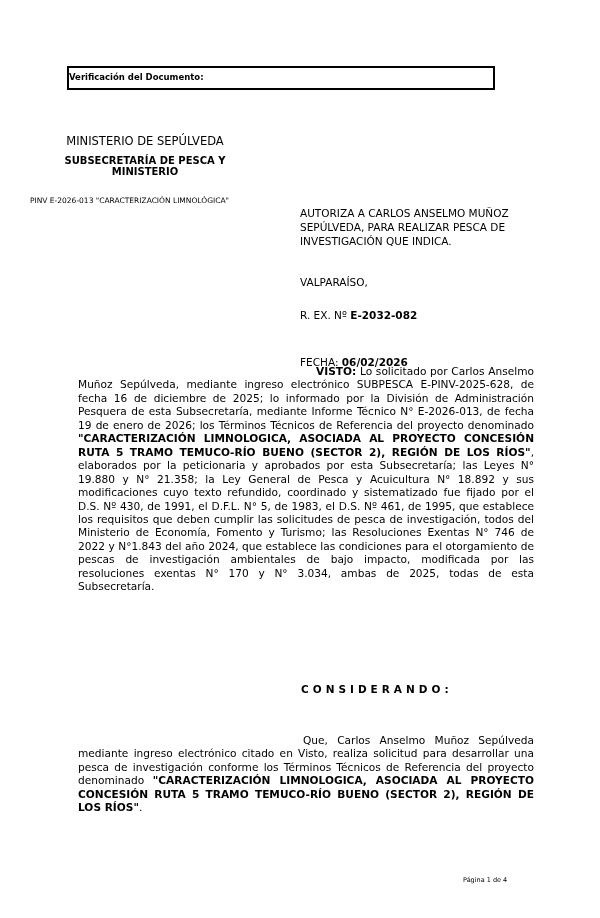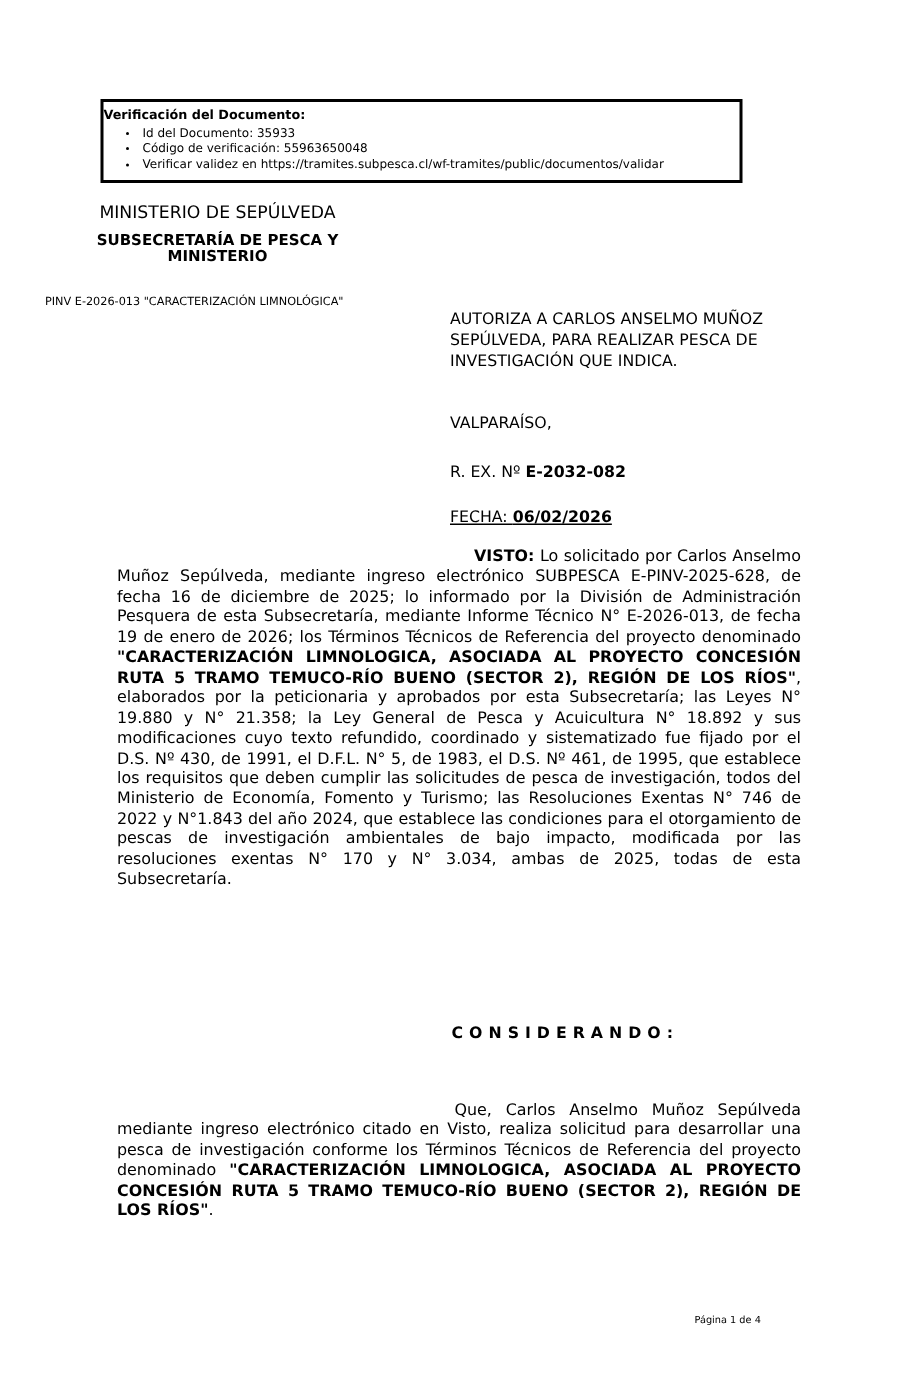--- a/index.html
+++ b/index.html
@@ -86,23 +86,22 @@
   }
   .rex {
     position: absolute;
     left: 300px;
     top: 309px;
     font-size: 10.5px;
   }
   .fecha {
     position: absolute;
     left: 300px;
-    top: 339px;
+    top: 356px;
     font-size: 10.5px;
-    text-decoration: underline;
   }
 
   
   .par {
     position: absolute;
     left: 78px;
     width: 456px;
     font-size: 10.6px;
     line-height: 13.45px;
     text-align: justify;
@@ -129,25 +128,20 @@
     white-space: nowrap;
   }
 </style>
 </head>
 <body>
 
 <div class="page">
 
   <div class="vbox">
     <div class="vbox-title">Verificación del Documento:</div>
-    <ul>
-      <li>Id del Documento: 35933</li>
-      <li>Código de verificación: 55963650048</li>
-      <li>Verificar validez en https://tramites.subpesca.cl/wf-tramites/public/documentos/validar</li>
-    </ul>
   </div>
 
   <div class="letterhead">
     <div class="ministry-line">MINISTERIO DE SEPÚLVEDA</div>
     <div class="subsec">SUBSECRETARÍA DE PESCA Y</div>
     <div class="subsec" style="margin-top:0;">MINISTERIO</div>
   </div>
 
   <div class="pinv">PINV E-2026-013 "CARACTERIZACIÓN LIMNOLÓGICA"</div>
 

